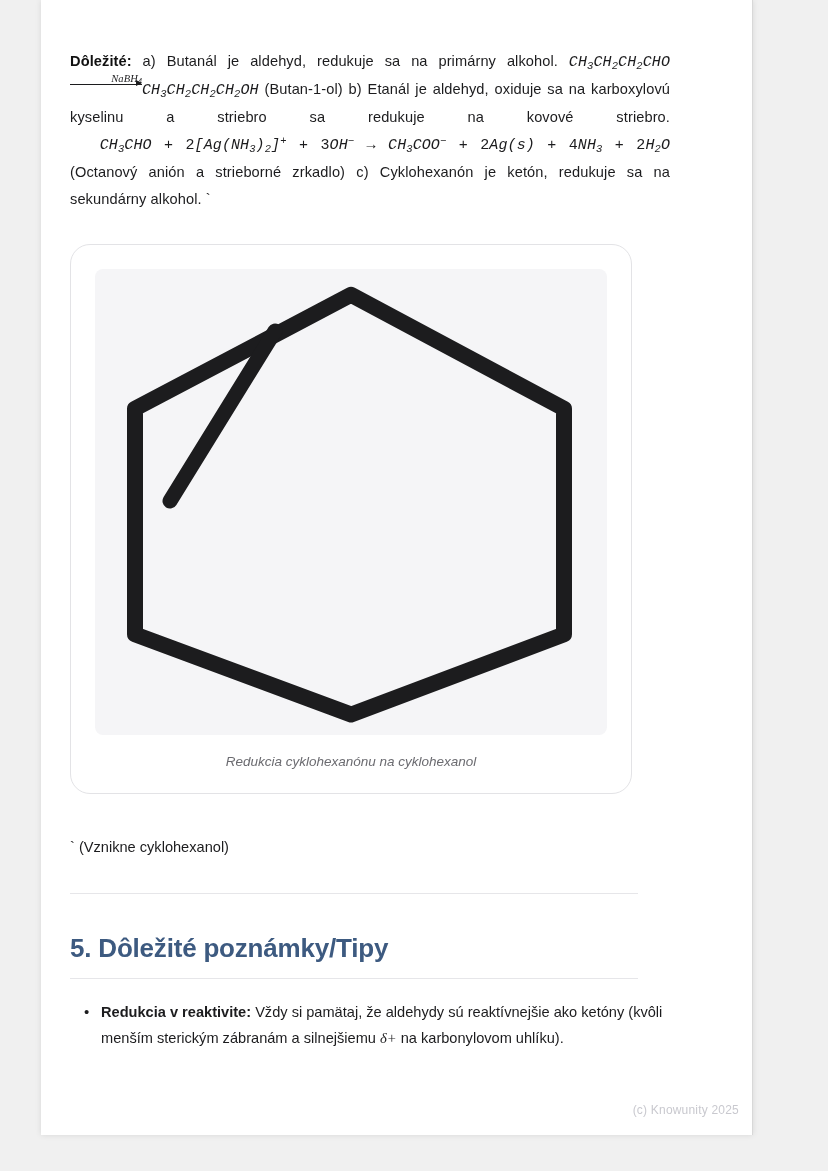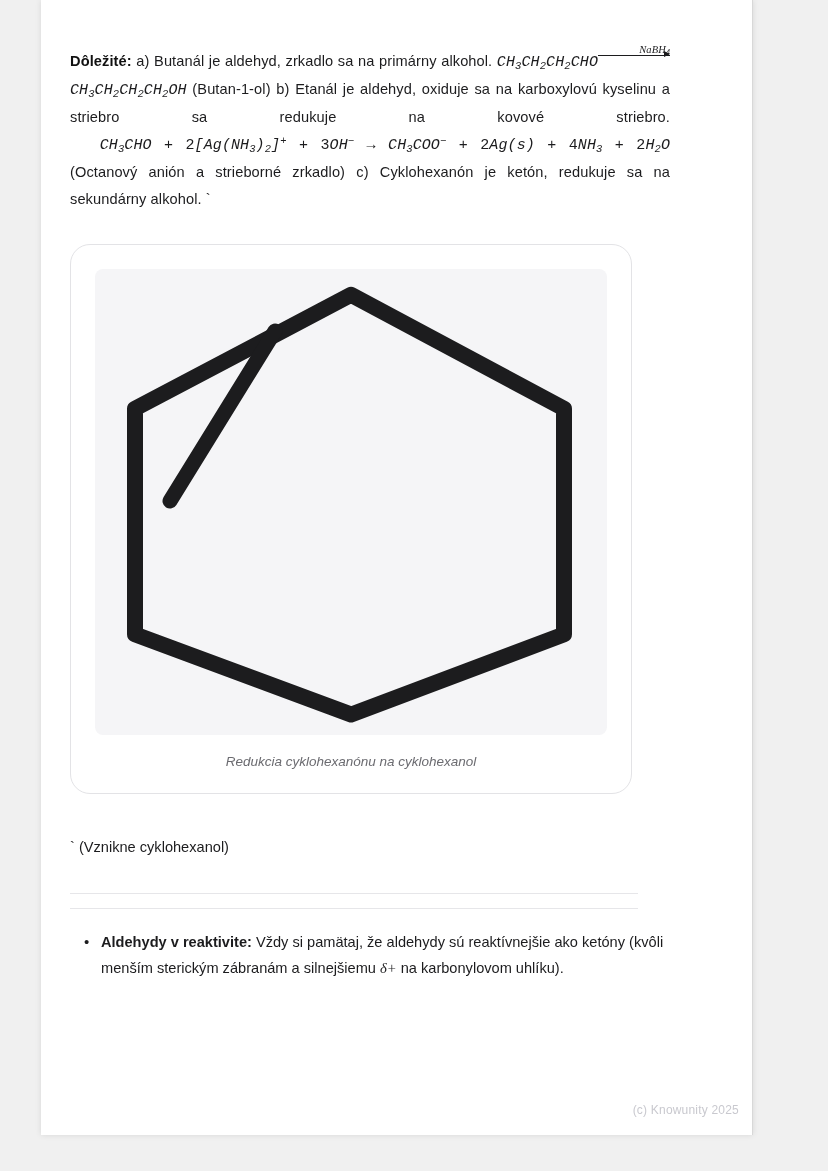--- a/index.html
+++ b/index.html
@@ -205,21 +205,21 @@
 </head>
 <body>
 
 <div class="page">
   <div class="page-edge"></div>
 
   <div class="content">
 
     <p class="solution">
       <b>Dôležité:</b>
-      <span>a) Butanál je aldehyd, zrkadlo sa na primárny alkohol.</span>
+      <span>a) Butanál je aldehyd, redukuje sa na primárny alkohol.</span>
       <span class="math">CH<span class="sub">3</span>CH<span class="sub">2</span>CH<span class="sub">2</span>CHO</span><span class="arrowbox"><span class="lbl">NaBH<span class="s">4</span></span><span class="shaft"></span><span class="head"></span></span><span class="math">CH<span class="sub">3</span>CH<span class="sub">2</span>CH<span class="sub">2</span>CH<span class="sub">2</span>OH</span>
       <span>(Butan-1-ol)</span>
       <span>b) Etanál je aldehyd, oxiduje sa na karboxylovú kyselinu a striebro sa redukuje na kovové striebro.</span>
       &nbsp;&nbsp;&nbsp;&nbsp;<span class="math">CH<span class="sub">3</span>CHO + <span class="num">2</span>[Ag(NH<span class="sub">3</span>)<span class="sub">2</span>]<span class="sup">+</span> + <span class="num">3</span>OH<span class="sup">−</span> → CH<span class="sub">3</span>COO<span class="sup">−</span> + <span class="num">2</span>Ag(s) + <span class="num">4</span>NH<span class="sub">3</span> + <span class="num">2</span>H<span class="sub">2</span>O</span>
       <span>(Octanový anión a strieborné zrkadlo)</span>
       <span>c) Cyklohexanón je ketón, redukuje sa na sekundárny alkohol. `</span>
     </p>
 
     <div class="figure-card">
       <div class="figure-inner">
@@ -234,24 +234,25 @@
           <line x1="180" y1="62" x2="75" y2="232" stroke="#1c1c1e" stroke-width="15" stroke-linecap="round"></line>
         </svg>
       </div>
       <div class="figure-caption">Redukcia cyklohexanónu na cyklohexanol</div>
     </div>
 
     <p class="postnote">` (Vznikne cyklohexanol)</p>
 
     <div class="divider"></div>
 
+    <h2 class="section-title">5. Dôležité poznámky/Tipy</h2>
     <div class="title-rule"></div>
 
     <ul class="tips">
       <li>
-        <b>Aldehydy v reaktivite:</b><span> Vždy si pamätaj, že aldehydy sú reaktívnejšie ako ketóny (kvôli menším sterickým zábranám a silnejšiemu </span><span class="delta">δ+</span><span> na karbonylovom uhlíku).</span>
+        <b>Redukcia v reaktivite:</b><span> Vždy si pamätaj, že aldehydy sú reaktívnejšie ako ketóny (kvôli menším sterickým zábranám a silnejšiemu </span><span class="delta">δ+</span><span> na karbonylovom uhlíku).</span>
       </li>
     </ul>
 
   </div>
 
   <div class="watermark">(c) Knowunity 2025</div>
 </div>
 
 </body></html>

